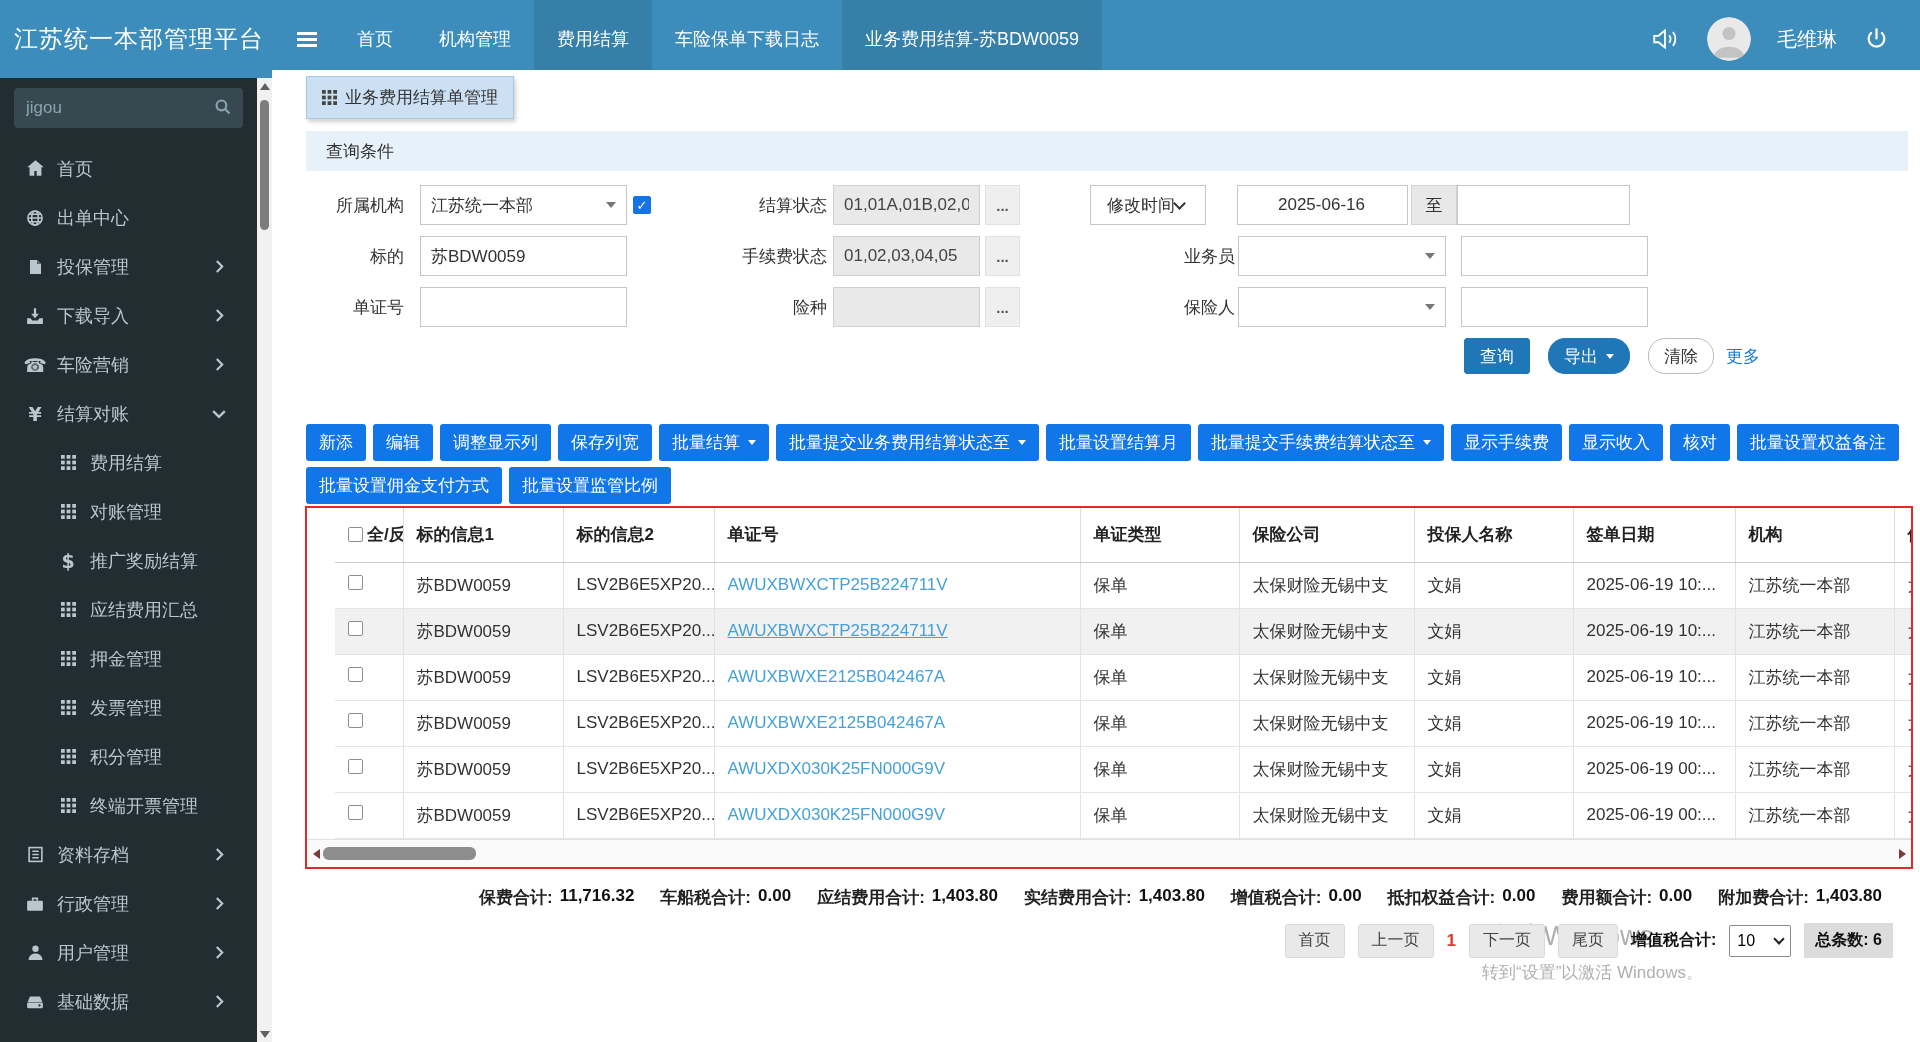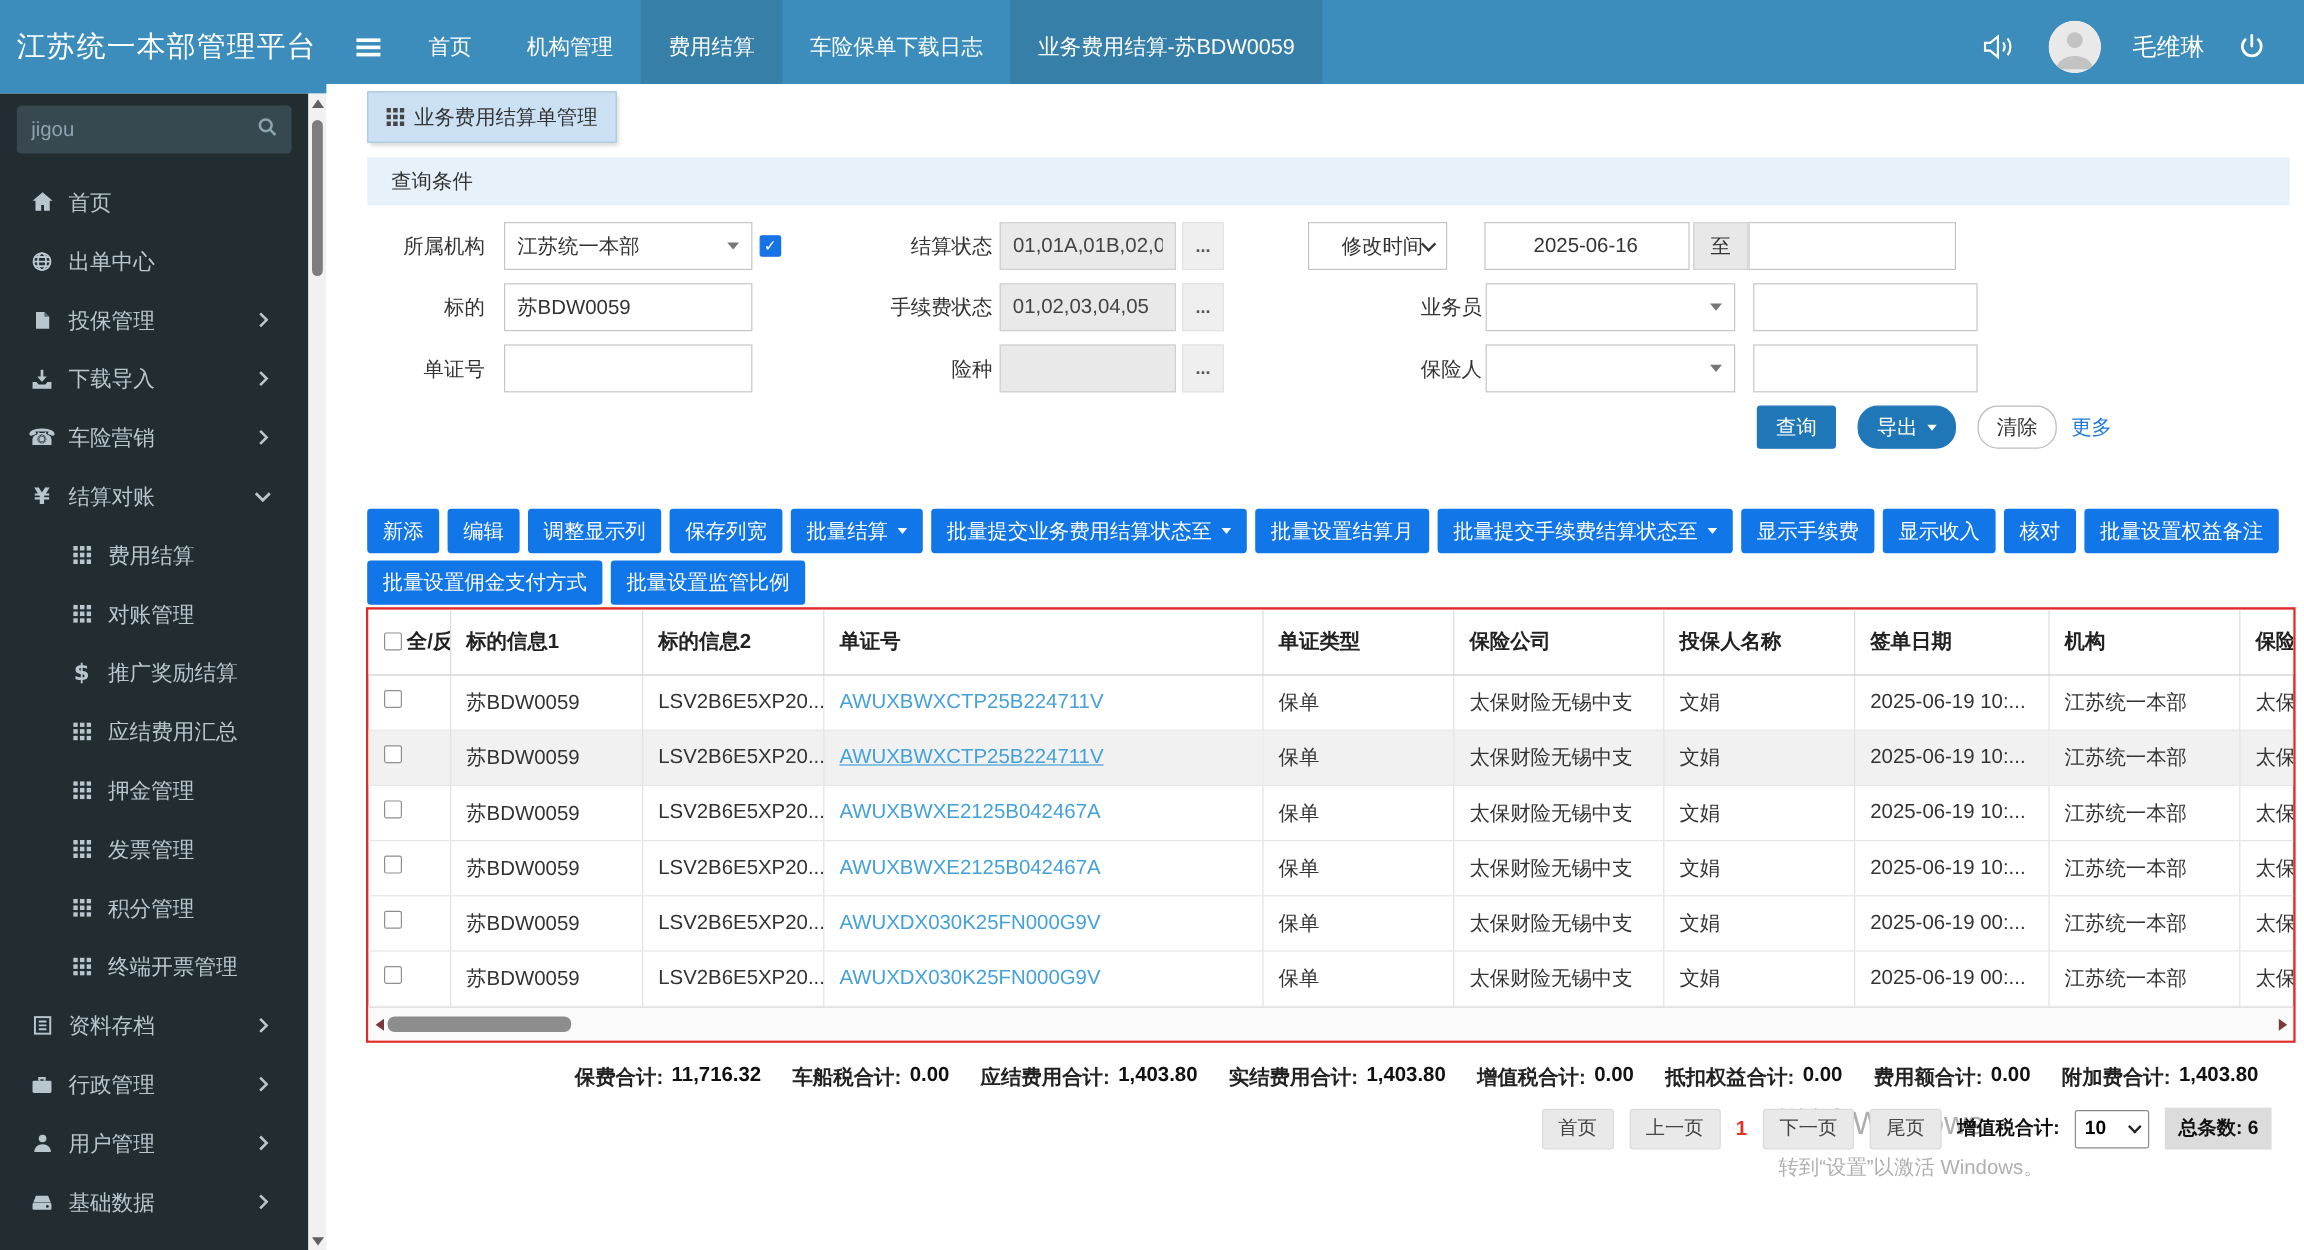--- a/index.html
+++ b/index.html
@@ -65,21 +65,21 @@
     align-items:center; padding:0 10px; font-size:17px; color:#333; position:relative; }
   input.fld { font-family:inherit; outline:none; }
   .f-c1 { margin-left:16px; width:207px; }
   .chk-slot { margin-left:6px; width:24px; display:flex; }
   .f-c2 { margin-left:6px; width:147px; }
   .ro { background:#e9e9e9; border-color:#cfcfcf; color:#444; }
   .dots { margin-left:5px; width:35px; height:40px; background:#efefef; border:1px solid #e2e2e2;
     color:#555; font-weight:700; font-size:15px; cursor:pointer; }
   .combo { justify-content:space-between; cursor:pointer; }
   .caret { width:0; height:0; border-left:5px solid transparent; border-right:5px solid transparent; border-top:6px solid #777; }
-  .nselect { position:relative; cursor:pointer; justify-content:flex-end;padding-left:16px; }
+  .nselect { position:relative; cursor:pointer; justify-content:flex-start;padding-left:16px; }
   .selarrow { width:9px; height:9px; border-right:2px solid #333; border-bottom:2px solid #333;
     transform:rotate(45deg); margin-top:-4px; }
   .ml70 { margin-left:70px; } .w116 { width:116px; } .ml31 { margin-left:31px; }
   .w171 { width:171px;padding-left:40px; } .w173 { width:173px; } .w208 { margin-left:3px; width:208px; }
   .w187 { margin-left:15px; width:187px; }
   .addon { margin-left:3px; width:46px; height:40px; background:#e8e8e8; border:1px solid #d2d2d2;
     display:flex; align-items:center; justify-content:center; color:#333; }
   .cbx { width:18px; height:18px; border:1px solid #8f8f8f; border-radius:2px; background:#fff;
     display:inline-flex; align-items:center; justify-content:center; cursor:pointer; flex:none; }
   .cbx.checked { background:#1673e6; border-color:#1673e6; color:#fff; font-size:13px; }
@@ -98,21 +98,21 @@
 
   .act-row { display:flex; flex-wrap:nowrap; gap:7px; margin-left:34px; }
   .act-row1 { margin-top:38px; }
   .act-row2 { margin-top:6px; }
   .act-btn { background:#1176e8; color:#fff; border:none; height:37px; padding:0 13px;
     font-size:17px; border-radius:3px; cursor:pointer; white-space:nowrap;
     font-family:inherit; display:inline-flex; align-items:center; }
 
   
   .red-box { margin:2px 0 0 33px; width:1608px; height:363px; border:2px solid #e12b2b; position:relative; }
-  .twrap { width:100%; height:331px; overflow:hidden; }
+  .twrap { width:100%; height:331px; overflow:hidden;padding-left:28px; }
   table.grid { border-collapse:collapse; table-layout:fixed; width:1688px; }
   table.grid th { height:54px; font-size:17px; font-weight:700; color:#222; text-align:left;
     padding-left:13px; border-right:1px solid #ddd; border-bottom:1px solid #ccc; background:#fff; white-space:nowrap; overflow:hidden; }
   table.grid td { height:46px; font-size:17px; color:#333; padding-left:13px;
     border-right:1px solid #e2e2e2; border-bottom:1px solid #e5e5e5; white-space:nowrap; overflow:hidden; }
   table.grid tr.shaded td { background:#f1f1f1; }
   .th-chk { display:flex; align-items:center; gap:4px; }
   a.doc-link { color:#45a1d8; text-decoration:none; cursor:pointer; }
   a.doc-link.underline { text-decoration:underline; }
 
@@ -131,21 +131,21 @@
   .sum-value { font-weight:700; color:#111; }
 
   .pagination { margin-top:14px; display:flex; justify-content:flex-end; align-items:center;
     padding-right:27px; gap:13px; position:relative; z-index:2; }
   .pg-btn { background:#e9e9e9; border:1px solid #dadada; height:34px; padding:0 13px;
     font-size:16px; color:#444; border-radius:3px; cursor:pointer; font-family:inherit; }
   .pg-current { color:#e33329; font-weight:700; font-size:17px; }
   .pp-label { font-weight:700; font-size:16px; color:#111; }
   .pp-select { width:62px; height:32px; border:1px solid #8a8a8a; border-radius:2px;
     display:flex; align-items:center; justify-content:space-between; padding:0 7px;
-    font-size:16px; background:#fff; cursor:pointer;font-weight:bold; }
+    font-size:16px; background:#fff; cursor:pointer; }
   .pp-select .selarrow { border-color:#222; width:8px; height:8px; margin-top:-3px; }
   .total-badge { background:#dcdcdc; padding:7px 11px; font-weight:700; font-size:16px; color:#111; }
 
   .watermark { position:absolute; left:1210px; top:848px; z-index:1; color:#9b9b9b; opacity:.8; white-space:nowrap; }
   .wm1 { font-size:27px; }
   .wm2 { font-size:17px; margin-top:7px; }
 </style>
 </head>
 <body>
 

